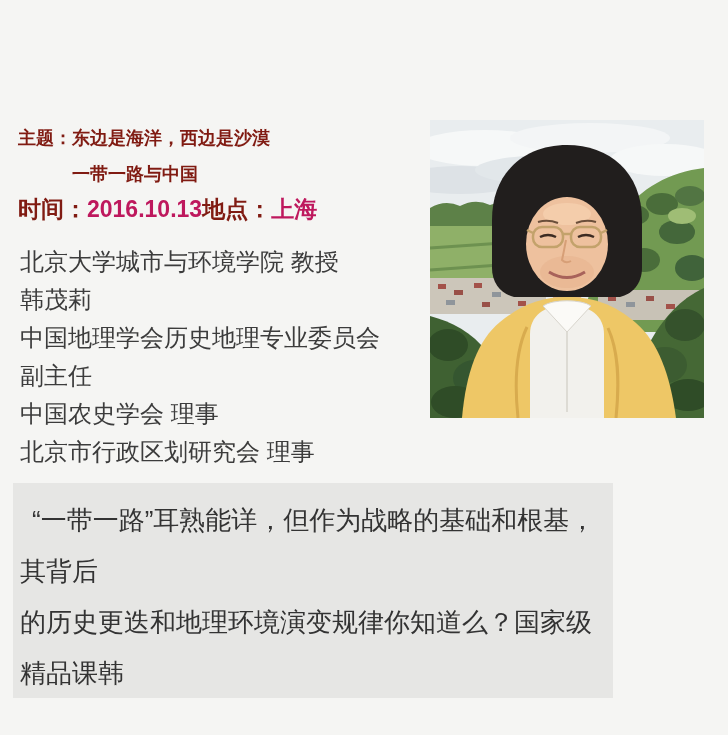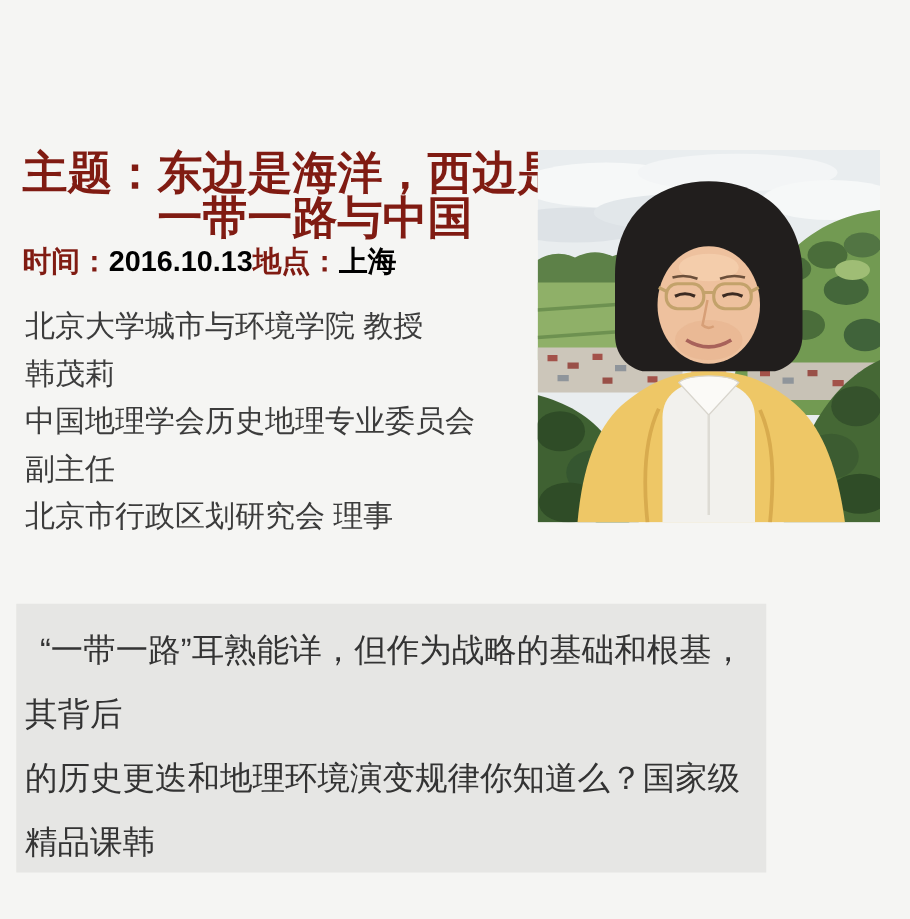--- a/index.html
+++ b/index.html
@@ -25,32 +25,32 @@
   .header-title {
     color:#ffffff;
     font-size:32px;
     font-weight:bold;
     letter-spacing:1px;
     white-space:nowrap;
   }
   .subject-block {
     position:absolute; left:18px; top:120px;
     display:flex;
-    font-size:36px; font-weight:bold;
+    font-size:18px; font-weight:bold;
     line-height:36px;
     color:#801b12;
   }
   .subject-text { white-space:pre-line; }
   .time-line {
     position:absolute; left:18px; top:194px;
     font-size:23px; font-weight:bold;
     white-space:nowrap;
   }
   .time-line .lbl { color:#801b12; }
-  .time-line .val { color:#000000;margin-top:40px; }
+  .time-line .val { color:#be185d;margin-top:40px; }
   .time-line .loc-lbl { }
   .bio-block {
     position:absolute; left:20px; top:243px;
     font-size:24px; line-height:38px;
     color:#3c3c3c;
     white-space:nowrap;
   }
   .photo {
     position:absolute; left:430px; top:120px;
     width:274px; height:298px;
@@ -88,20 +88,21 @@
 
   <div class="time-line">
     <span class="lbl">时间：</span><span class="val">2016.10.13</span><span class="lbl loc-lbl">地点：</span><span class="val">上海</span>
   </div>
 
   <div class="bio-block">
     <div>北京大学城市与环境学院 教授</div>
     <div>韩茂莉</div>
     <div>中国地理学会历史地理专业委员会</div>
     <div>副主任</div>
+    <div>中国农史学会 理事</div>
     <div>北京市行政区划研究会 理事</div>
   </div>
 
   <div class="photo">
     <svg width="274" height="298" viewBox="0 0 274 298" xmlns="http://www.w3.org/2000/svg">
 
       <rect x="0" y="0" width="274" height="298" fill="#e9edef"></rect>
       <ellipse cx="55" cy="28" rx="70" ry="18" fill="#f6f8f8"></ellipse>
       <ellipse cx="160" cy="18" rx="80" ry="15" fill="#f3f5f6"></ellipse>
       <ellipse cx="235" cy="40" rx="55" ry="16" fill="#f6f8f8"></ellipse>

